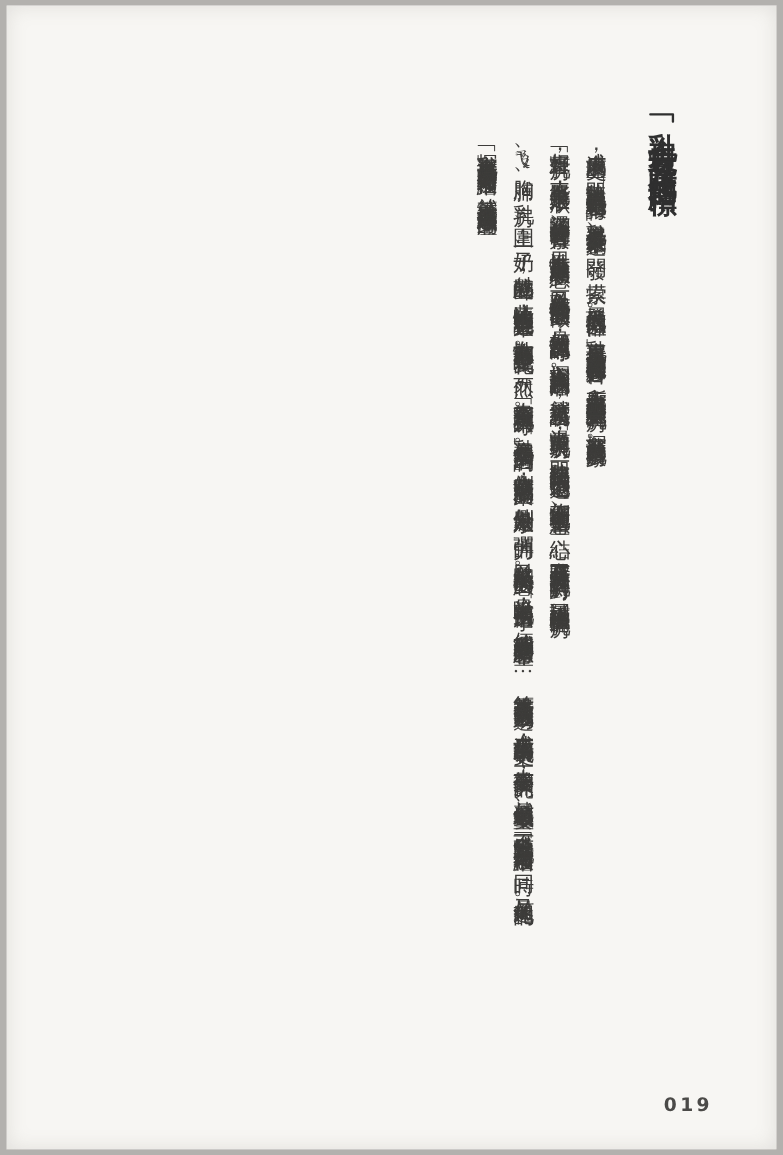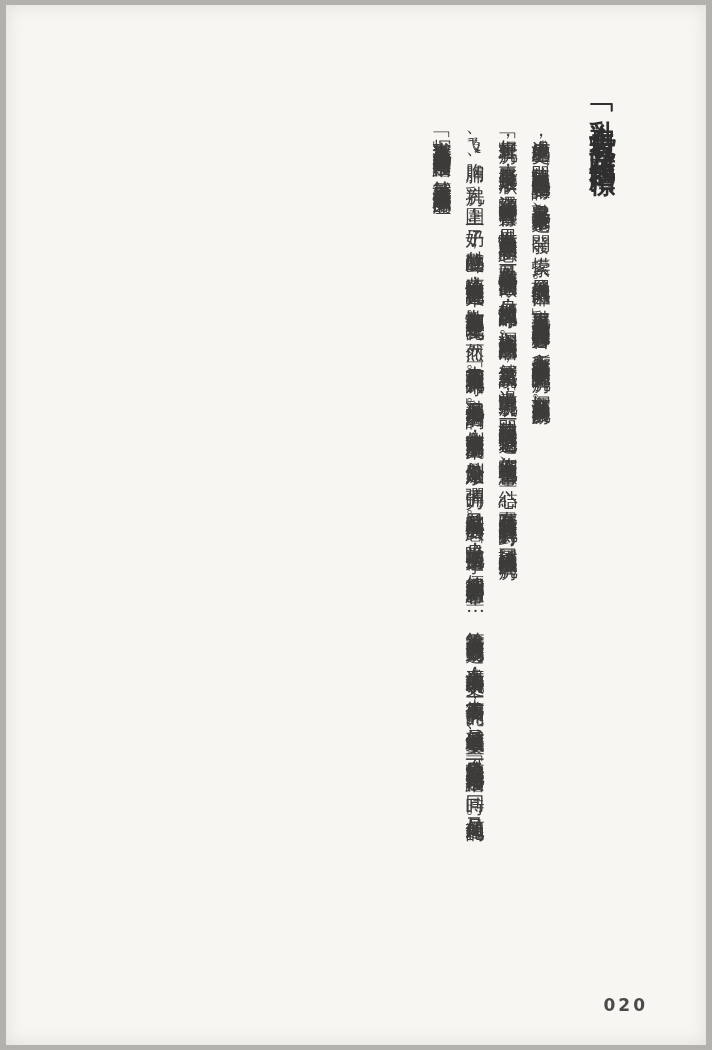--- a/index.html
+++ b/index.html
@@ -71,16 +71,16 @@
 
     <h1 class="chapter-title">「乳房表現」是時代的指標</h1>
 
     <div class="body-text">
       <p>成人漫畫的歷史，即使說是「乳房」的歷史也絕對不誇張。乳房是眾多漫畫家最常創造、開發、摸索、發展表現的人體部位。「乳房」表現更是新人成人漫畫家的基礎教養和必修科目，所有人都立志畫出將腦中的妄想具現化的「乳房」，探究著屬於自己的乳房形象。</p>
       <p>想畫好「乳房」，不能單單只是追求形狀，還必須關注作畫時的社會背景、男性在女性身上追求的理想和夢想、以及乳房作為一種情節和性感的象徵，是如何被女性認識的等等，深入挖掘到人類意識的深層。就這層意義來說，漫畫中的「乳房」表現，即使說是一個時代的指標之一也不為過。作家們不斷地與包含了慾望、心結，有時甚至是背叛和挫折的「乳房」對峙，試圖描繪出當代最棒的「乳房」。</p>
       <p>ㄋㄟㄋㄟ、胸脯、乳房、上圍、奶子、魅惑的雙峰，若連比喻性的形容詞也算進來，女性胸部的名稱可說是千變萬化。然而，本書刻意選用「乳房」來稱呼。「乳房」是個非常優秀的名詞。內側收藏著慈母般的溫柔，外側則是水嫩Ｑ彈的彈力，以及總是堅挺向前的姿態。光是唸出「乳房」這兩個字，便能感覺到其中的夢想和希望……等等筆者單方面的執念先放到一邊，在成人漫畫的藝術表現史中，本書第一個要探究的，就是這個領域中最重要、不可或缺的元素「乳房」是如何被描繪，同時，又是如何進化的。</p>
       <p>探究「乳房」在成人漫畫的歷史中是如何被描繪，就等於探究成人漫畫這個領域本身的歷</p>
     </div>
 
-    <div class="page-number">020</div>
+    <div class="page-number">019</div>
 
   </div>
 </div>
 
 </body></html>

